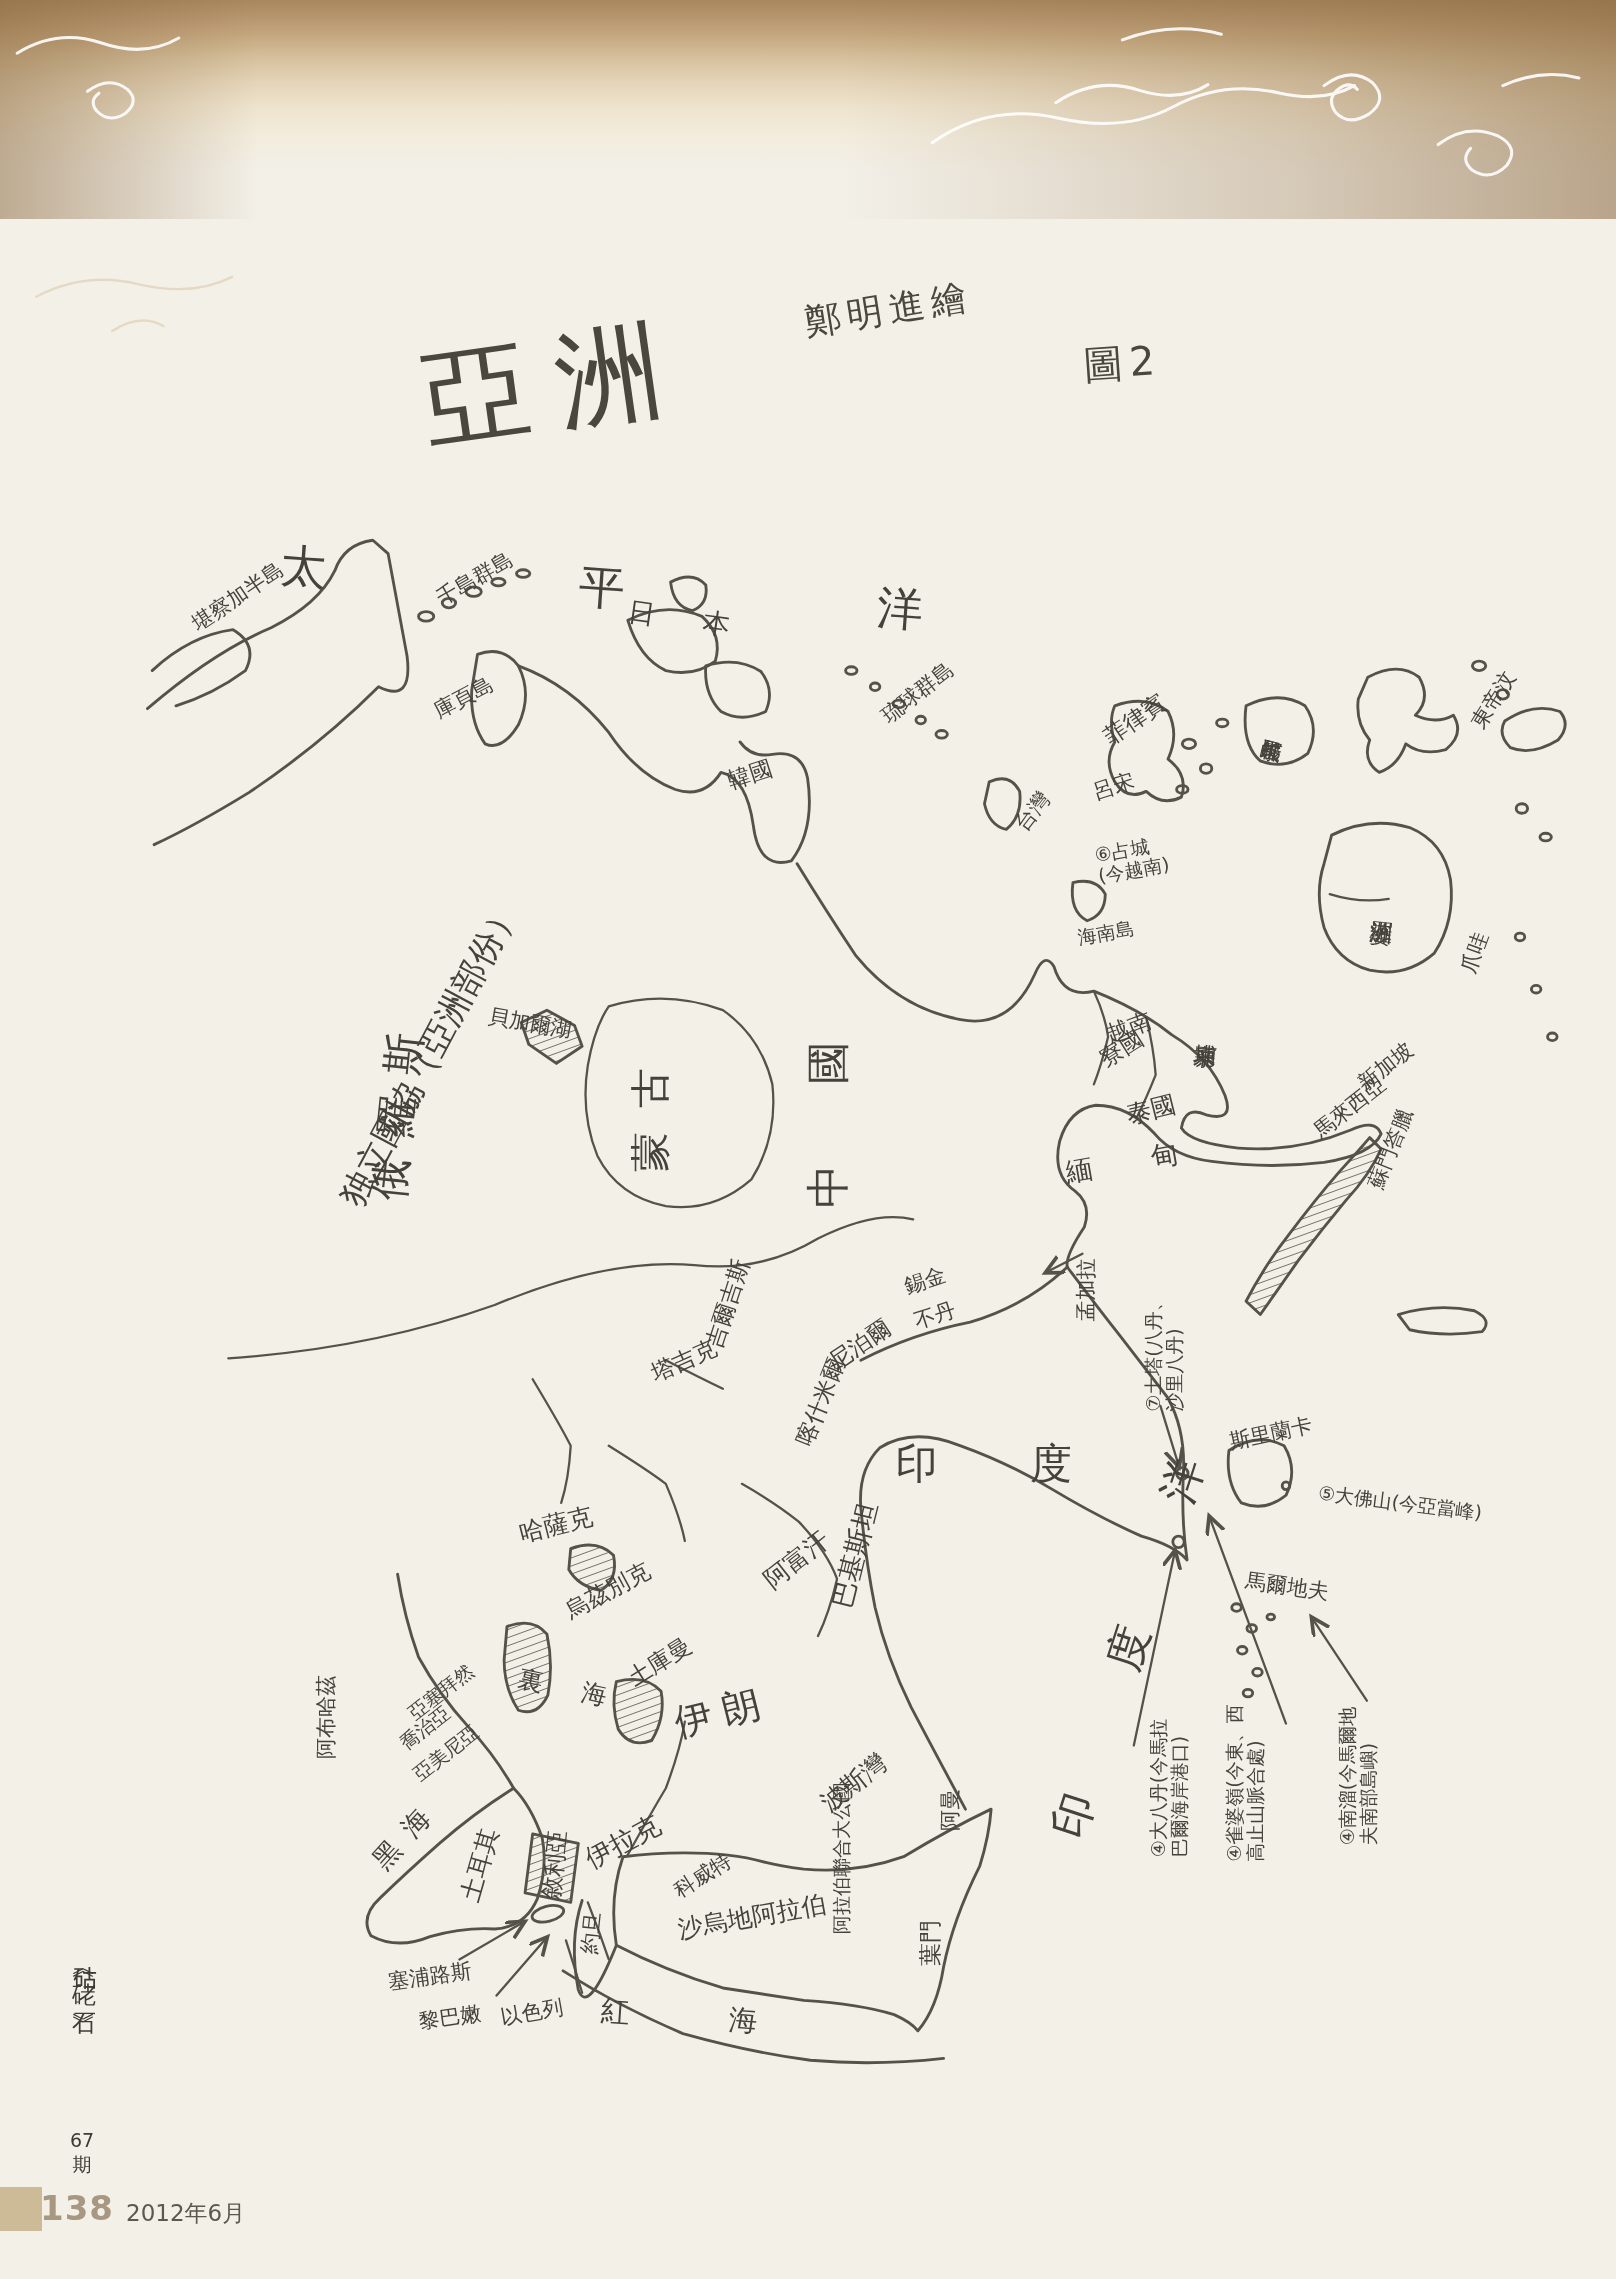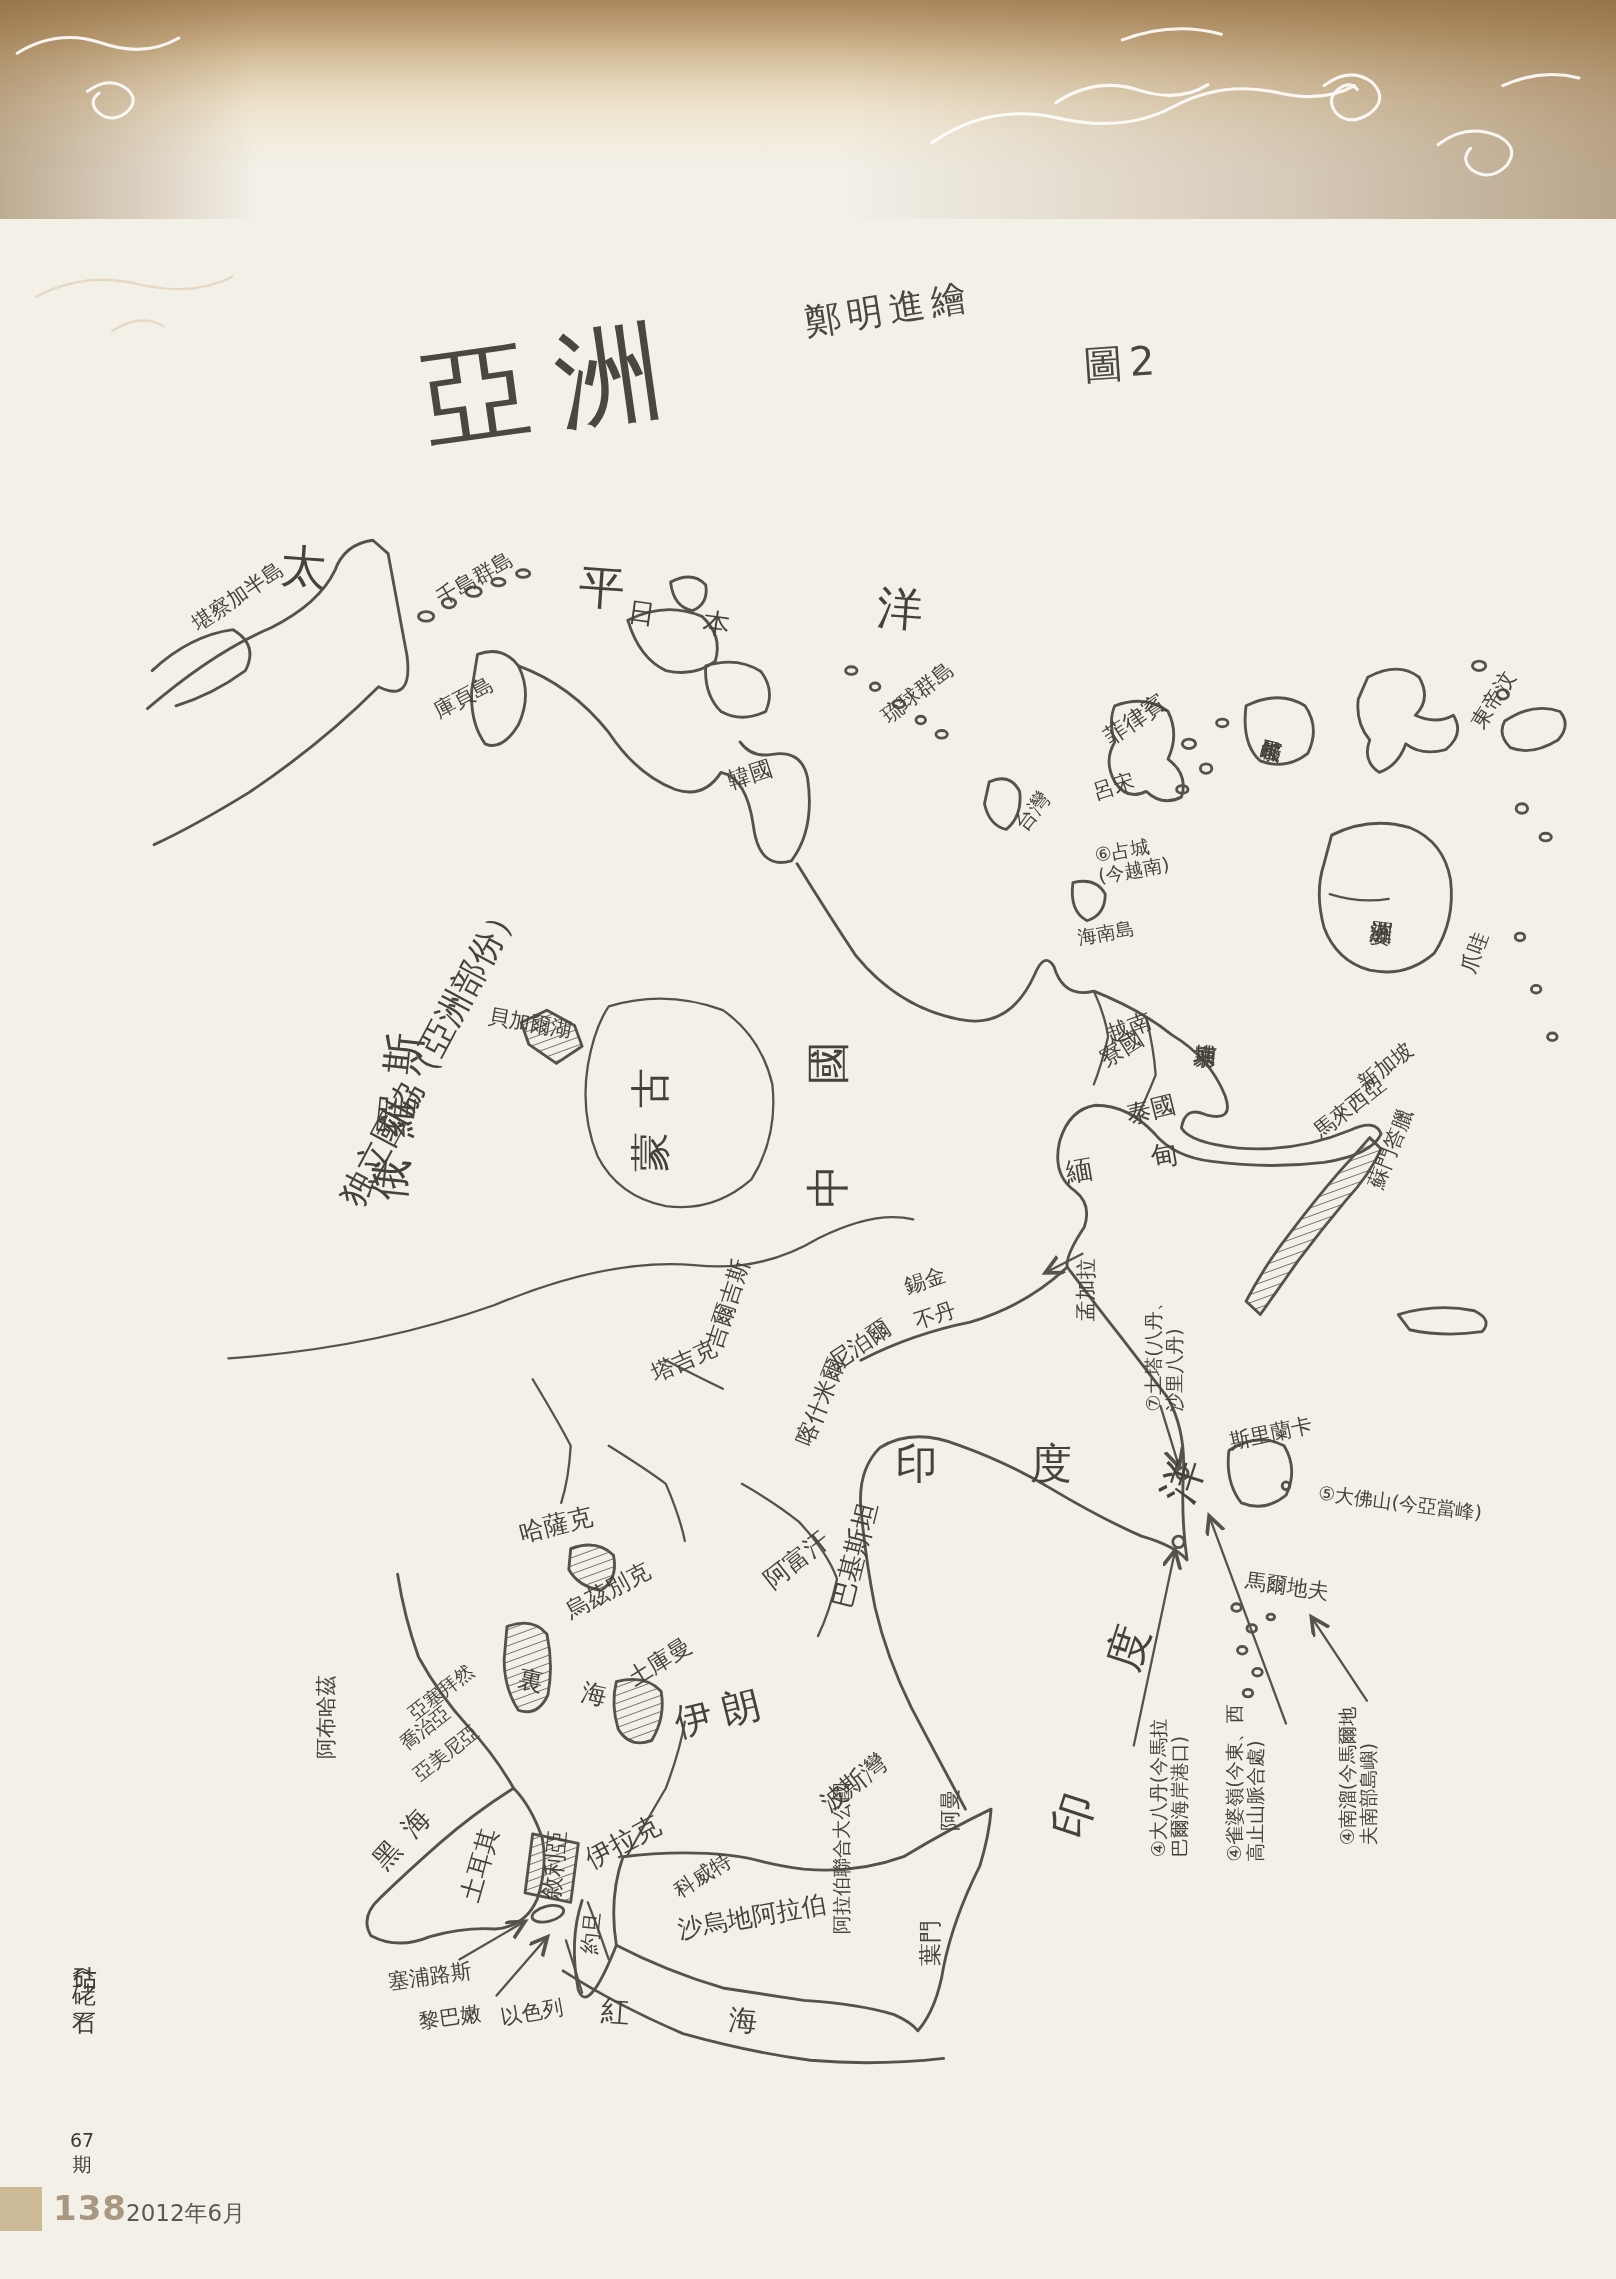--- a/index.html
+++ b/index.html
@@ -52,21 +52,21 @@
   .journal-title{
     position:absolute;left:68px;top:1961px;
     writing-mode:vertical-rl;font-size:24px;letter-spacing:2.9px;color:#3e3b35;
   }
   .issue-no{
     position:absolute;left:67px;top:2129px;width:30px;
     font-size:19px;line-height:1.25;color:#3e3b35;word-break:break-all;text-align:center;
   }
   .pagenum-box{position:absolute;left:0;top:2187px;width:42px;height:44px;background:#cdbb97;}
   .page-number{
-    position:absolute;left:53px;top:2188px;
+    position:absolute;left:40px;top:2188px;
     font-size:34px;font-weight:600;color:#a89781;letter-spacing:1px;
   }
   .page-date{position:absolute;left:126px;top:2198px;font-size:23px;color:#5c584f;}
 </style>
 </head>
 <body>
 
 <div class="page">
 
   <div class="banner">

